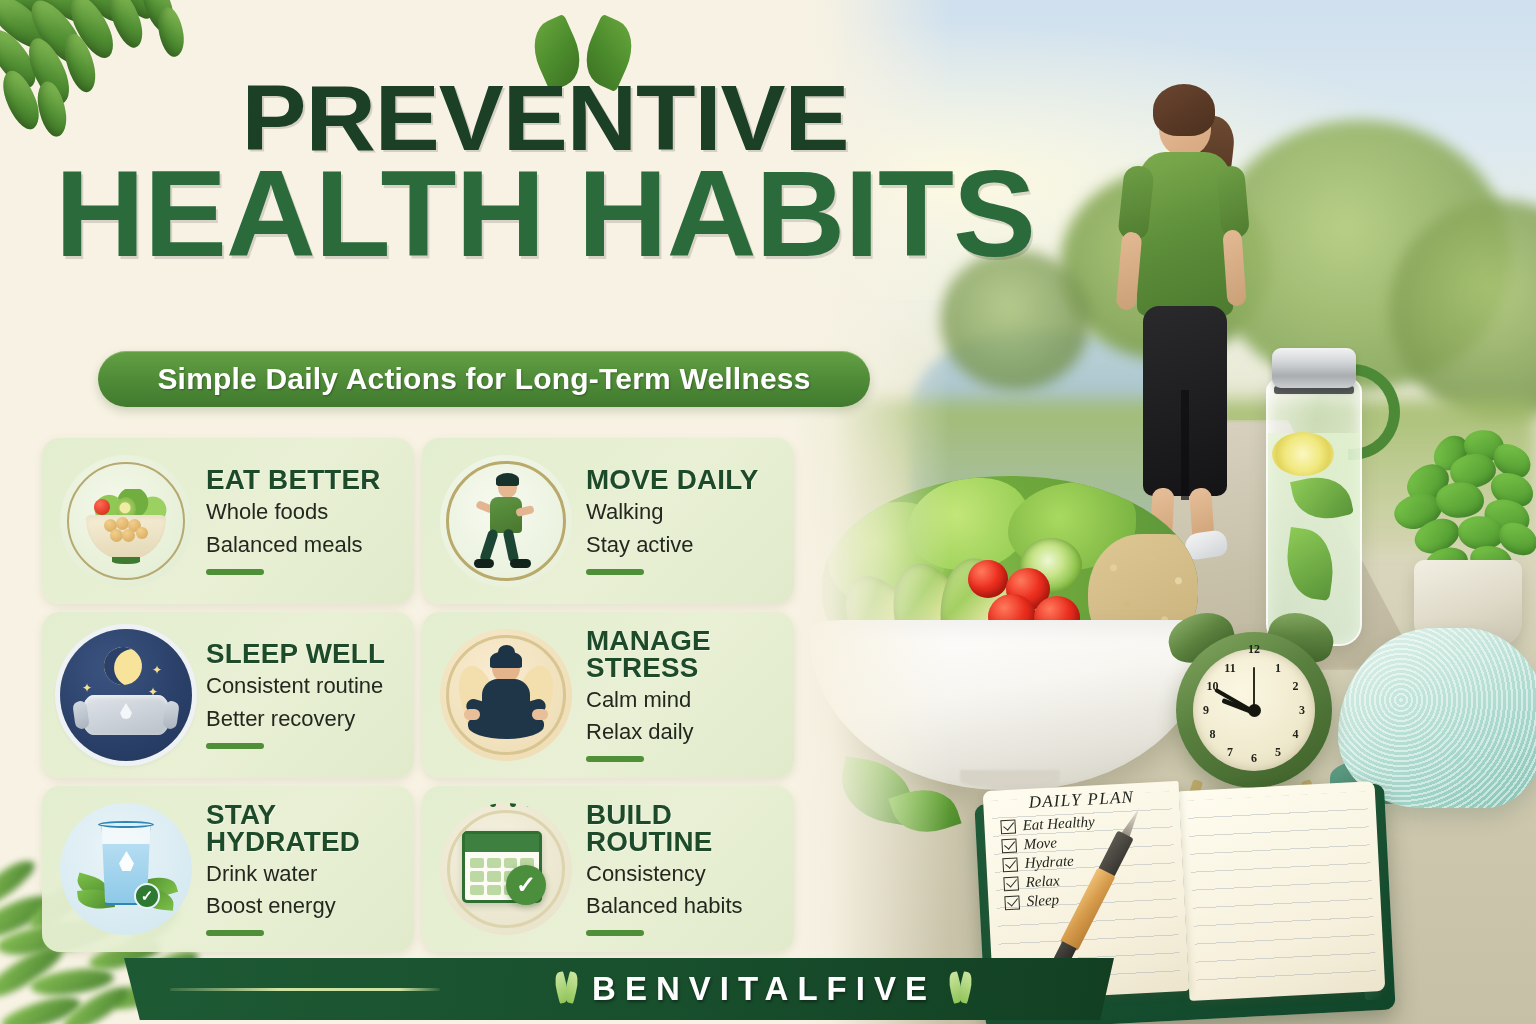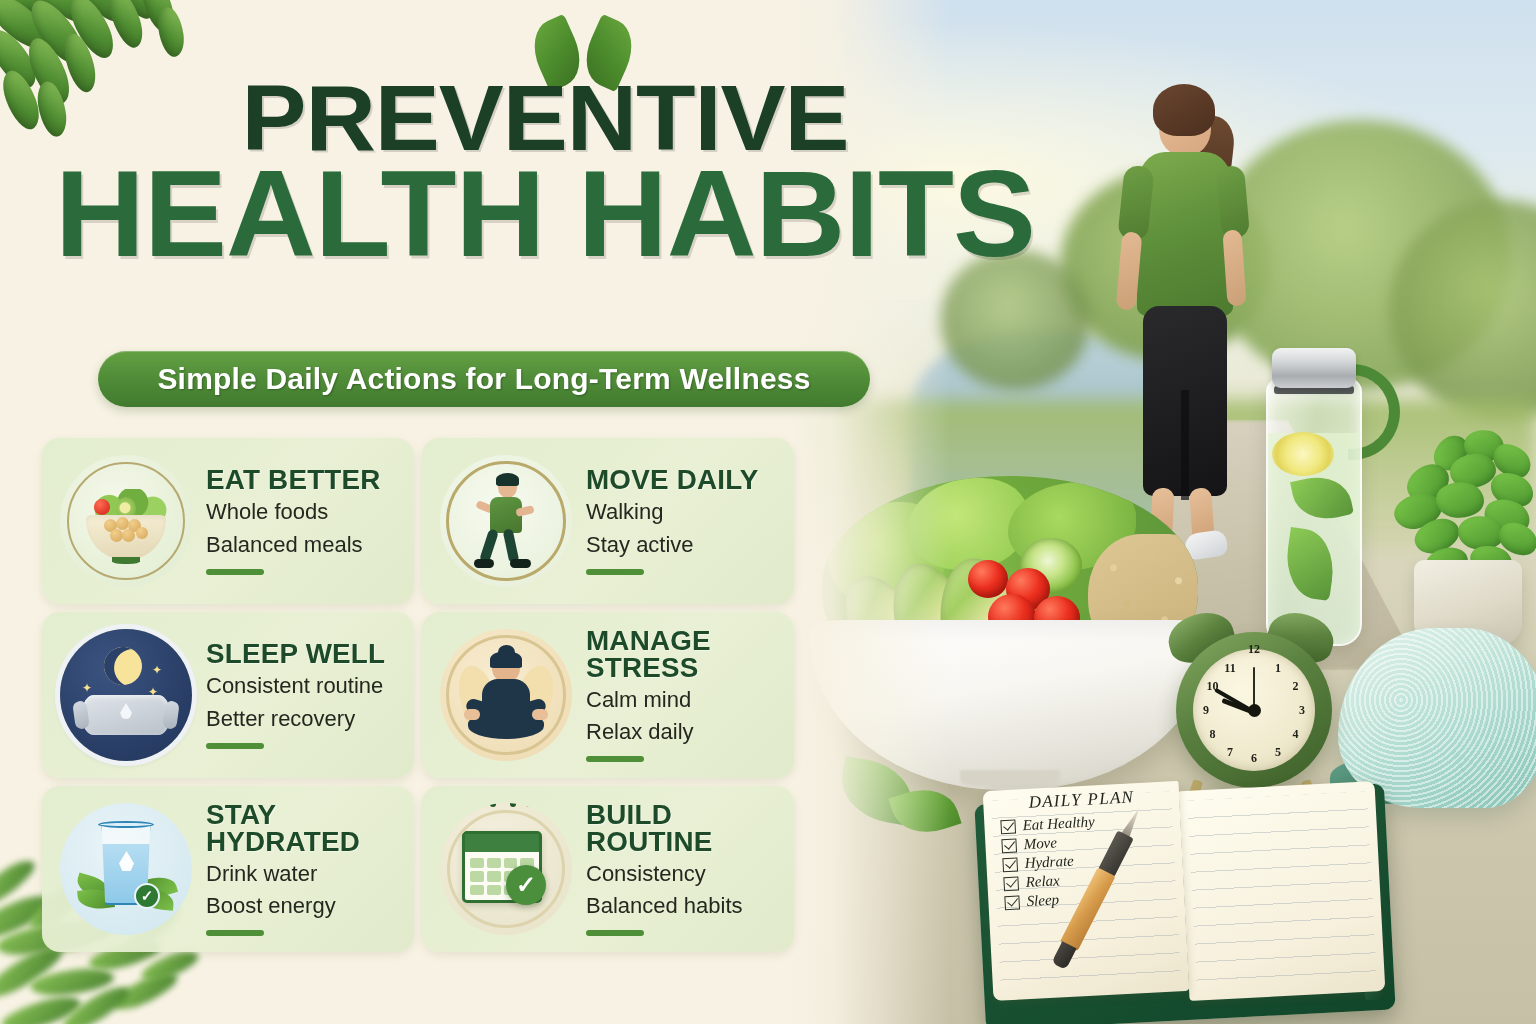--- a/index.html
+++ b/index.html
@@ -1050,14 +1050,28 @@
       <div class="card-text">
         <div class="card-title">BUILD ROUTINE</div>
         <div class="card-line">Consistency</div>
         <div class="card-line">Balanced habits</div>
         <div class="card-rule"></div>
       </div>
     </div>
 
   </div>
 
+  <div class="footer">
+    <div class="footer-rule"></div>
+    <div class="brand-wrap">
+      <span class="brand-leaf">
+          <i></i>
+          <i></i>
+        </span>
+      <span class="brand-name">BENVITALFIVE</span>
+      <span class="brand-leaf">
+          <i></i>
+          <i></i>
+        </span>
+    </div>
+  </div>
 
 </div>
 
 </body></html>

